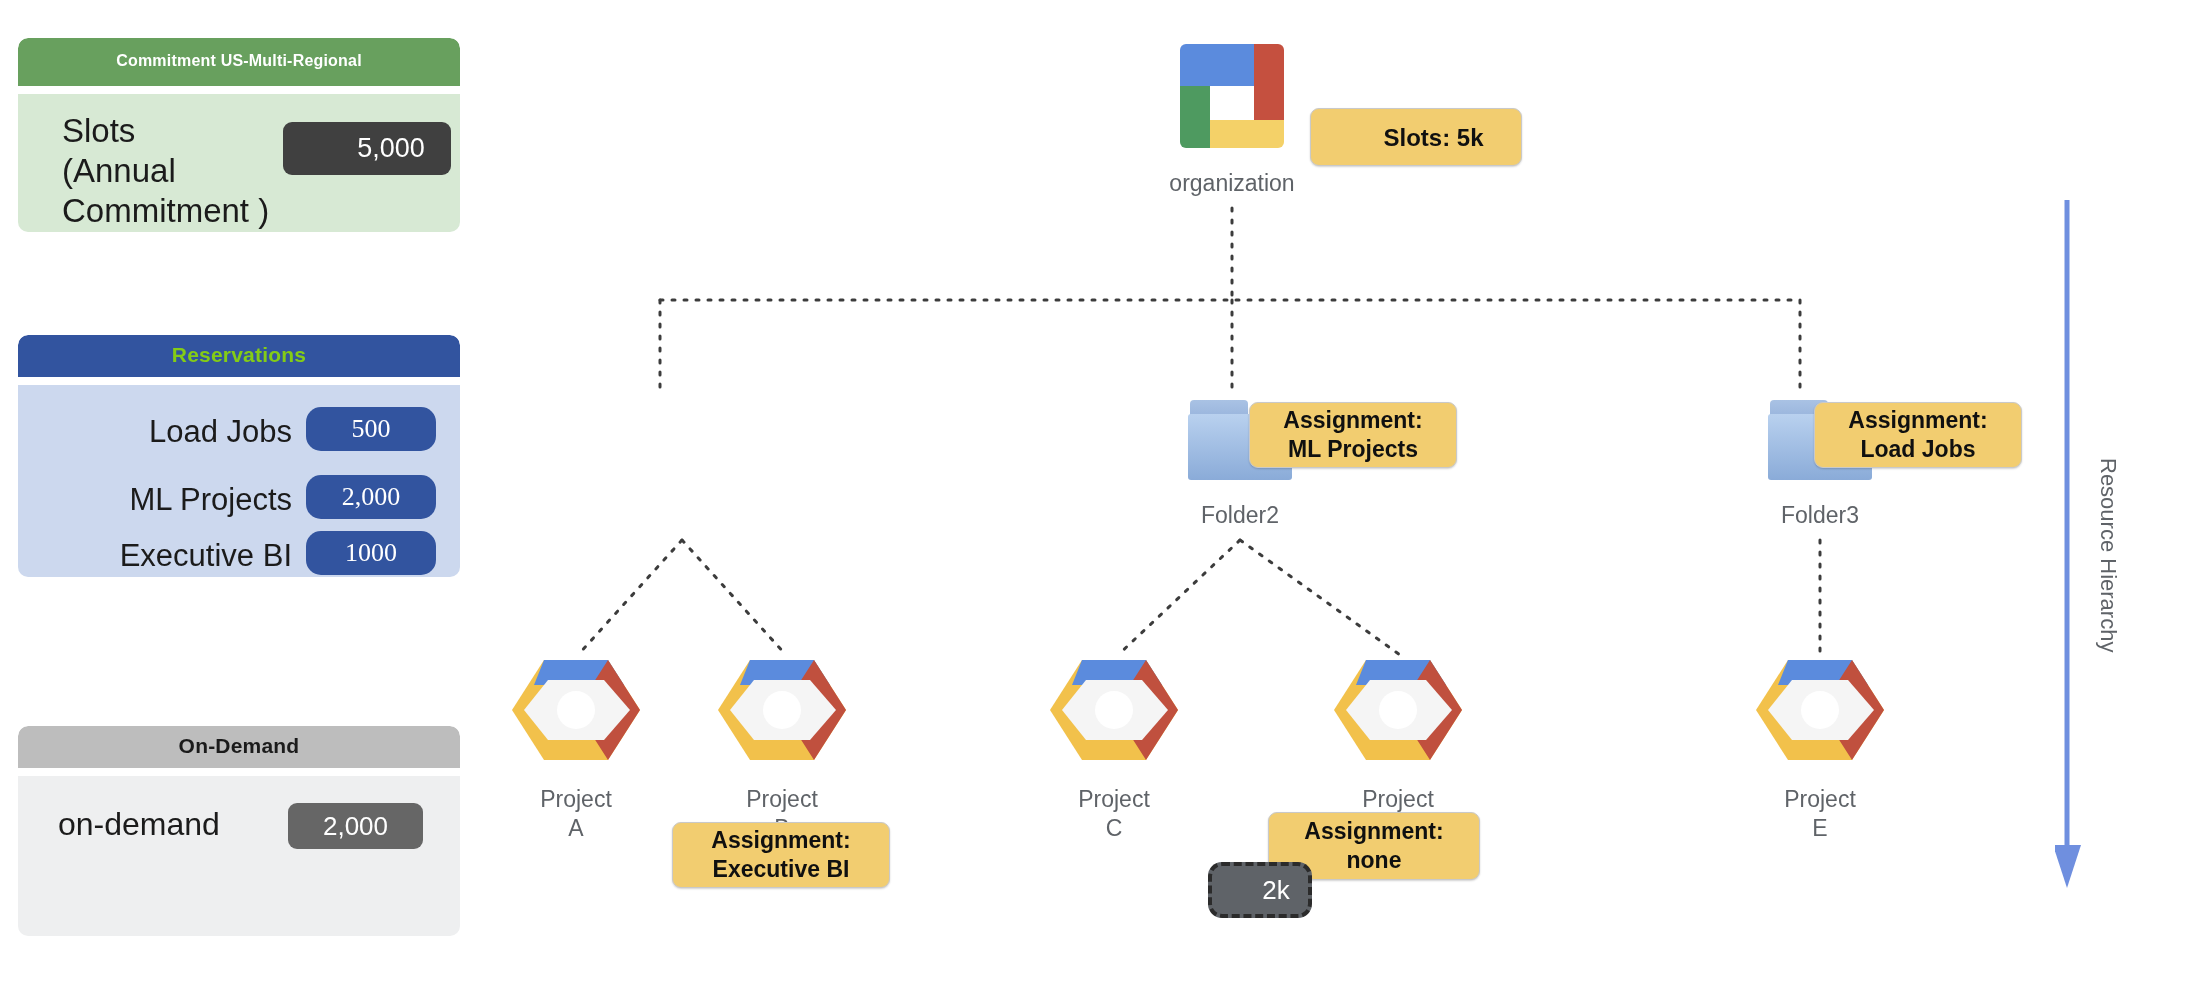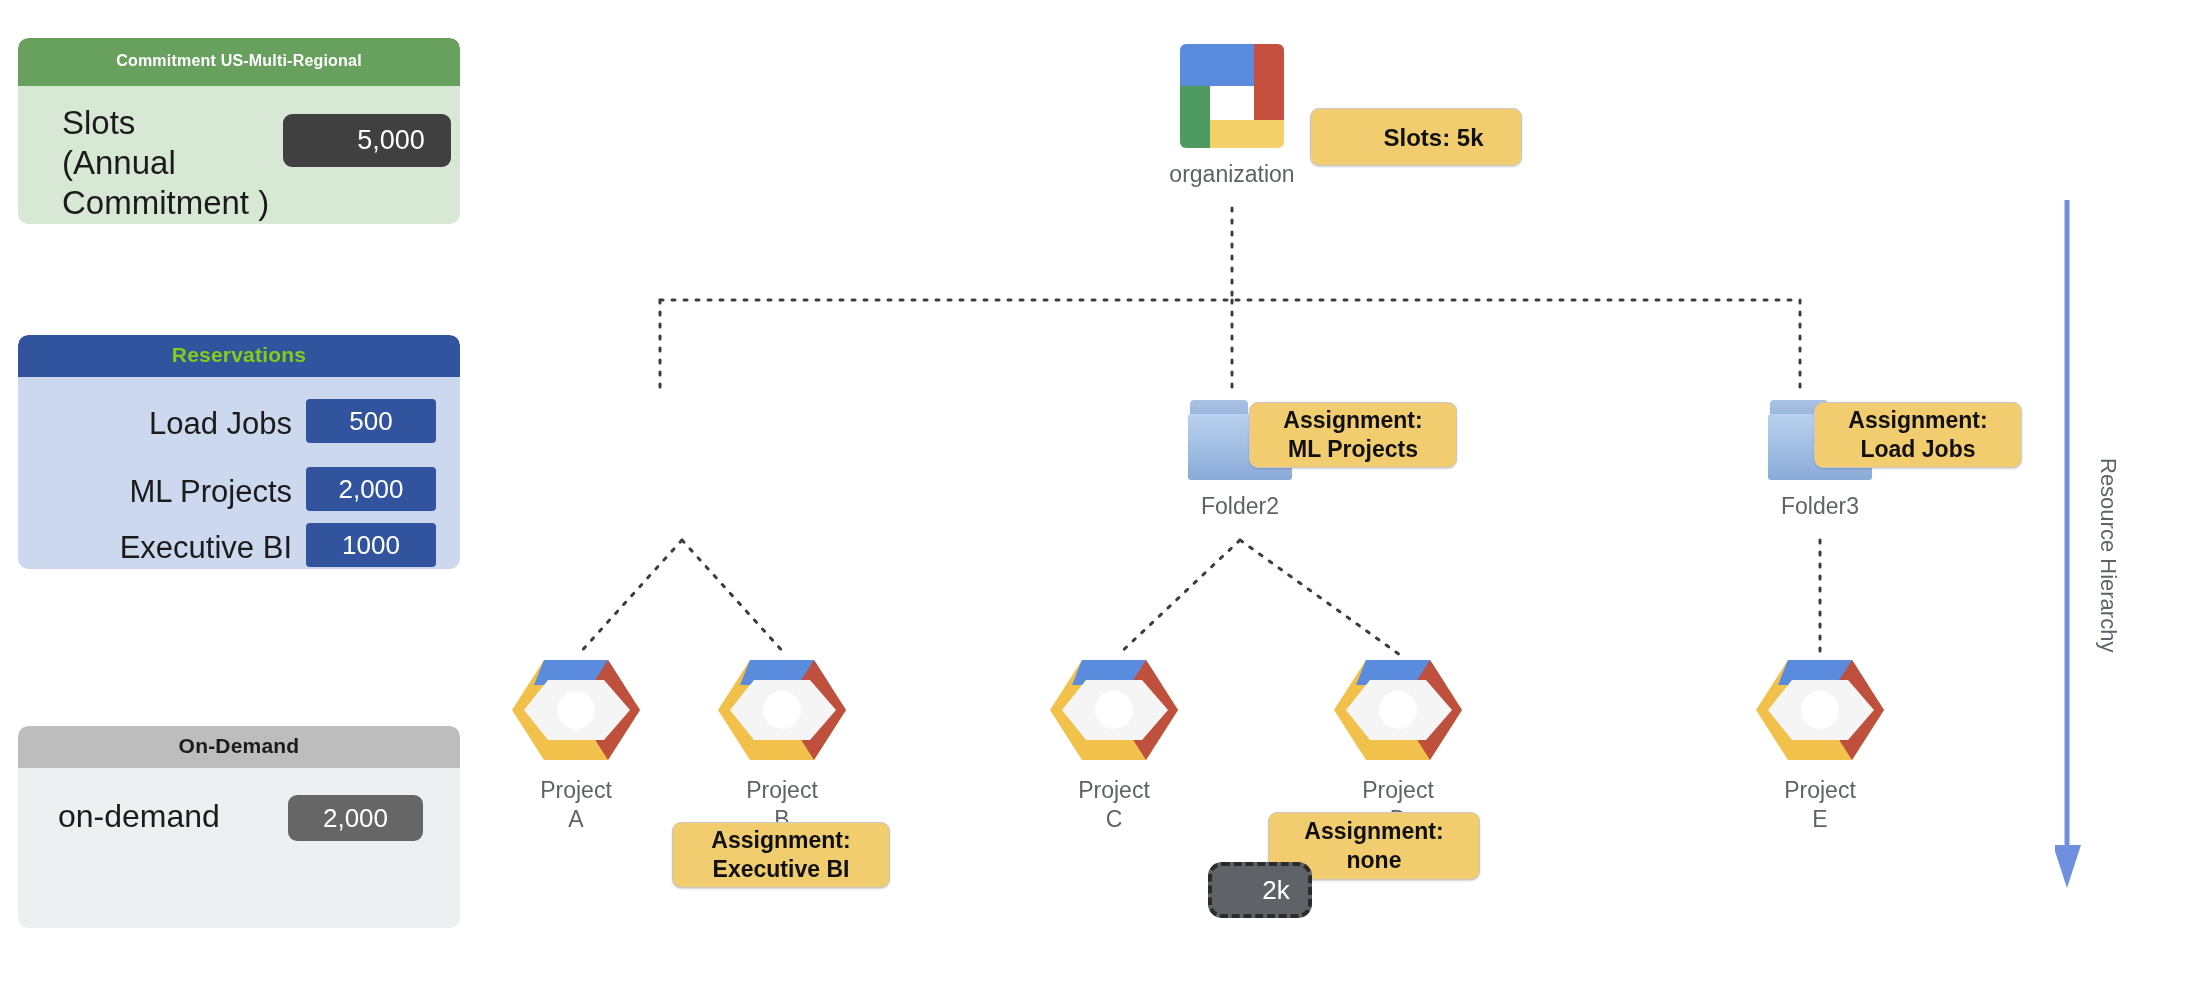--- a/index.html
+++ b/index.html
@@ -26,20 +26,21 @@
     box-sizing: border-box;
   }
   .panel-header {
     text-align: center;
     font-weight: bold;
     letter-spacing: 0.2px;
     box-sizing: border-box;
   }
   .panel-body {
     box-sizing: border-box;
+    margin-top: 8px;
   }
 
   
   #commitment-panel { top: 38px; }
   #commitment-panel .panel-header {
     background: #68a05e;
     color: #ffffff;
     font-size: 16px;
     line-height: 28px;
     padding: 9px 0 11px 0;
@@ -115,22 +116,23 @@
     position: absolute;
     left: 288px;
     top: 0;
     width: 130px;
     height: 44px;
     display: flex;
     align-items: center;
     justify-content: center;
     background: #32549f;
     color: #fff;
-    border-radius: 4px;
+    border-radius: 15px;
     font-size: 26px;
+    font-family: Liberation Serif, serif;
   }
   #res-row-0 { top: 22px; }
   #res-row-1 { top: 90px; }
   #res-row-2 { top: 146px; }
 
   
   #ondemand-panel { top: 726px; }
   #ondemand-panel .panel-header {
     background: #bdbdbd;
     color: #1b1b1b;
@@ -180,21 +182,21 @@
   .node {
     position: absolute;
     text-align: center;
   }
   .node-label {
     font-size: 23px;
     line-height: 29px;
     color: #5f6368;
     font-weight: 400;
     white-space: pre-line;
-    margin-top: 12px;
+    margin-top: 21px;
   }
 
   
   .org-icon {
     position: relative;
     width: 104px;
     height: 104px;
     margin: 0 auto;
   }
   .org-icon i {

